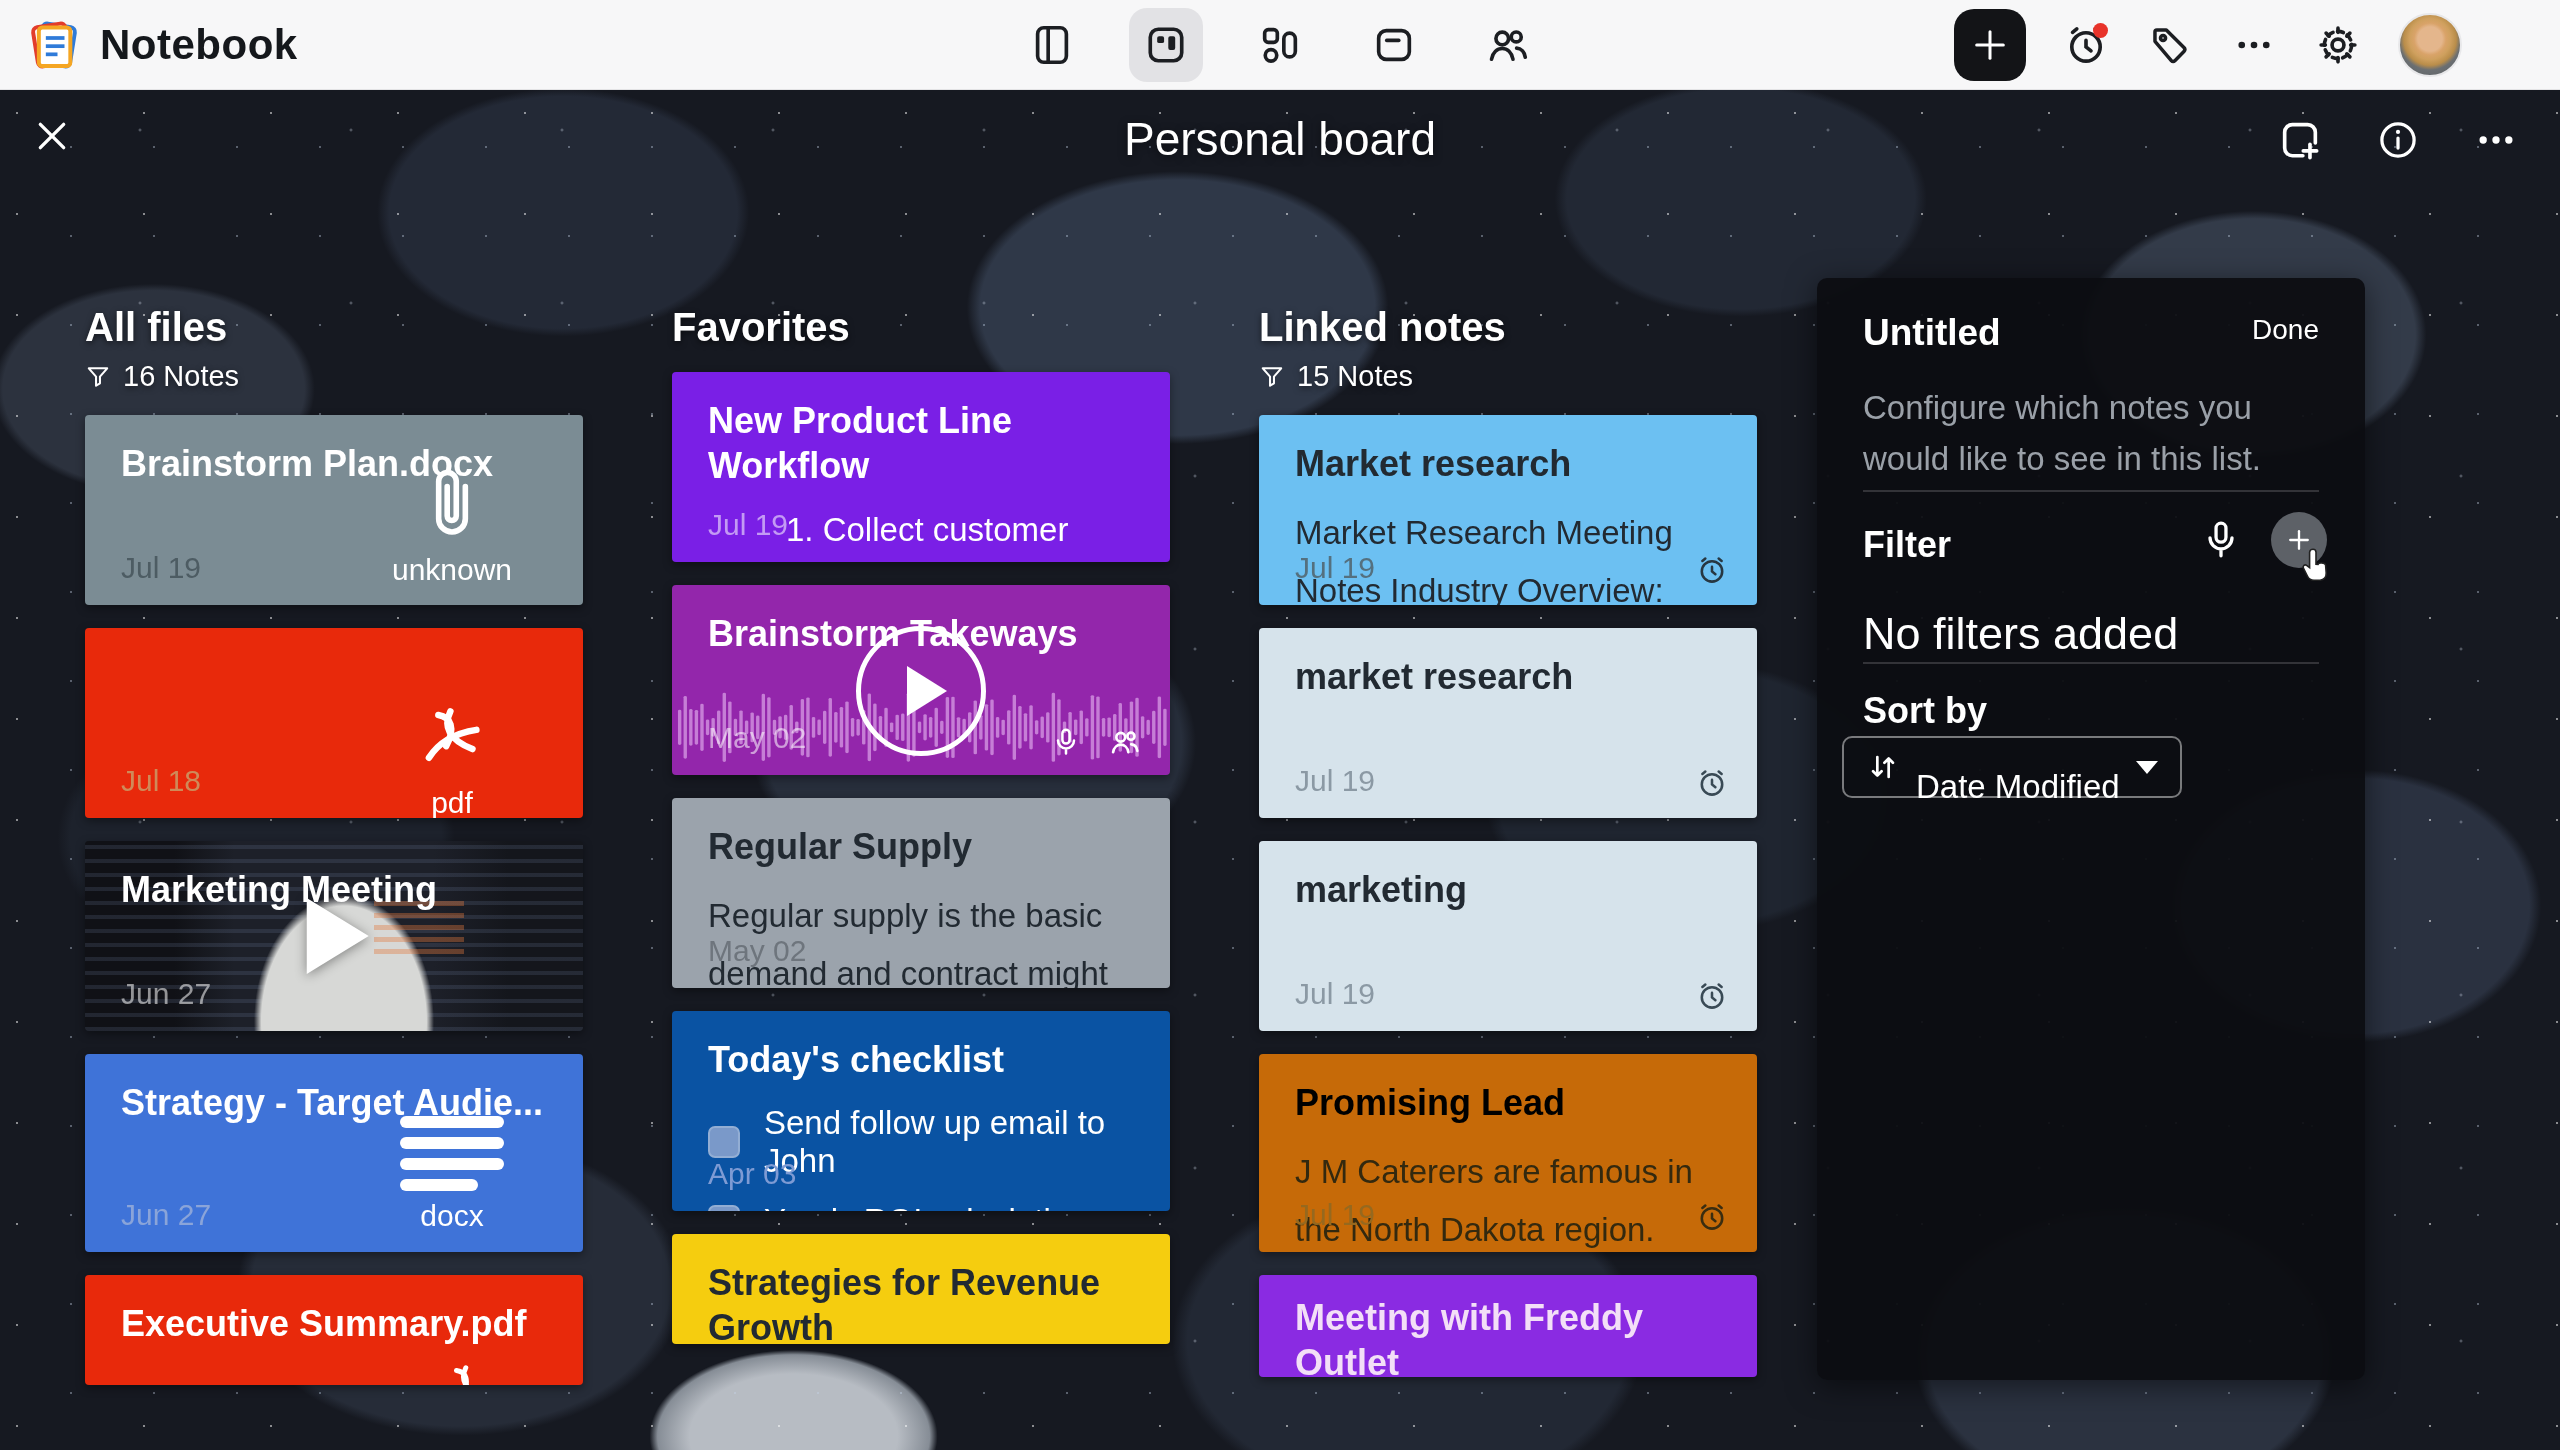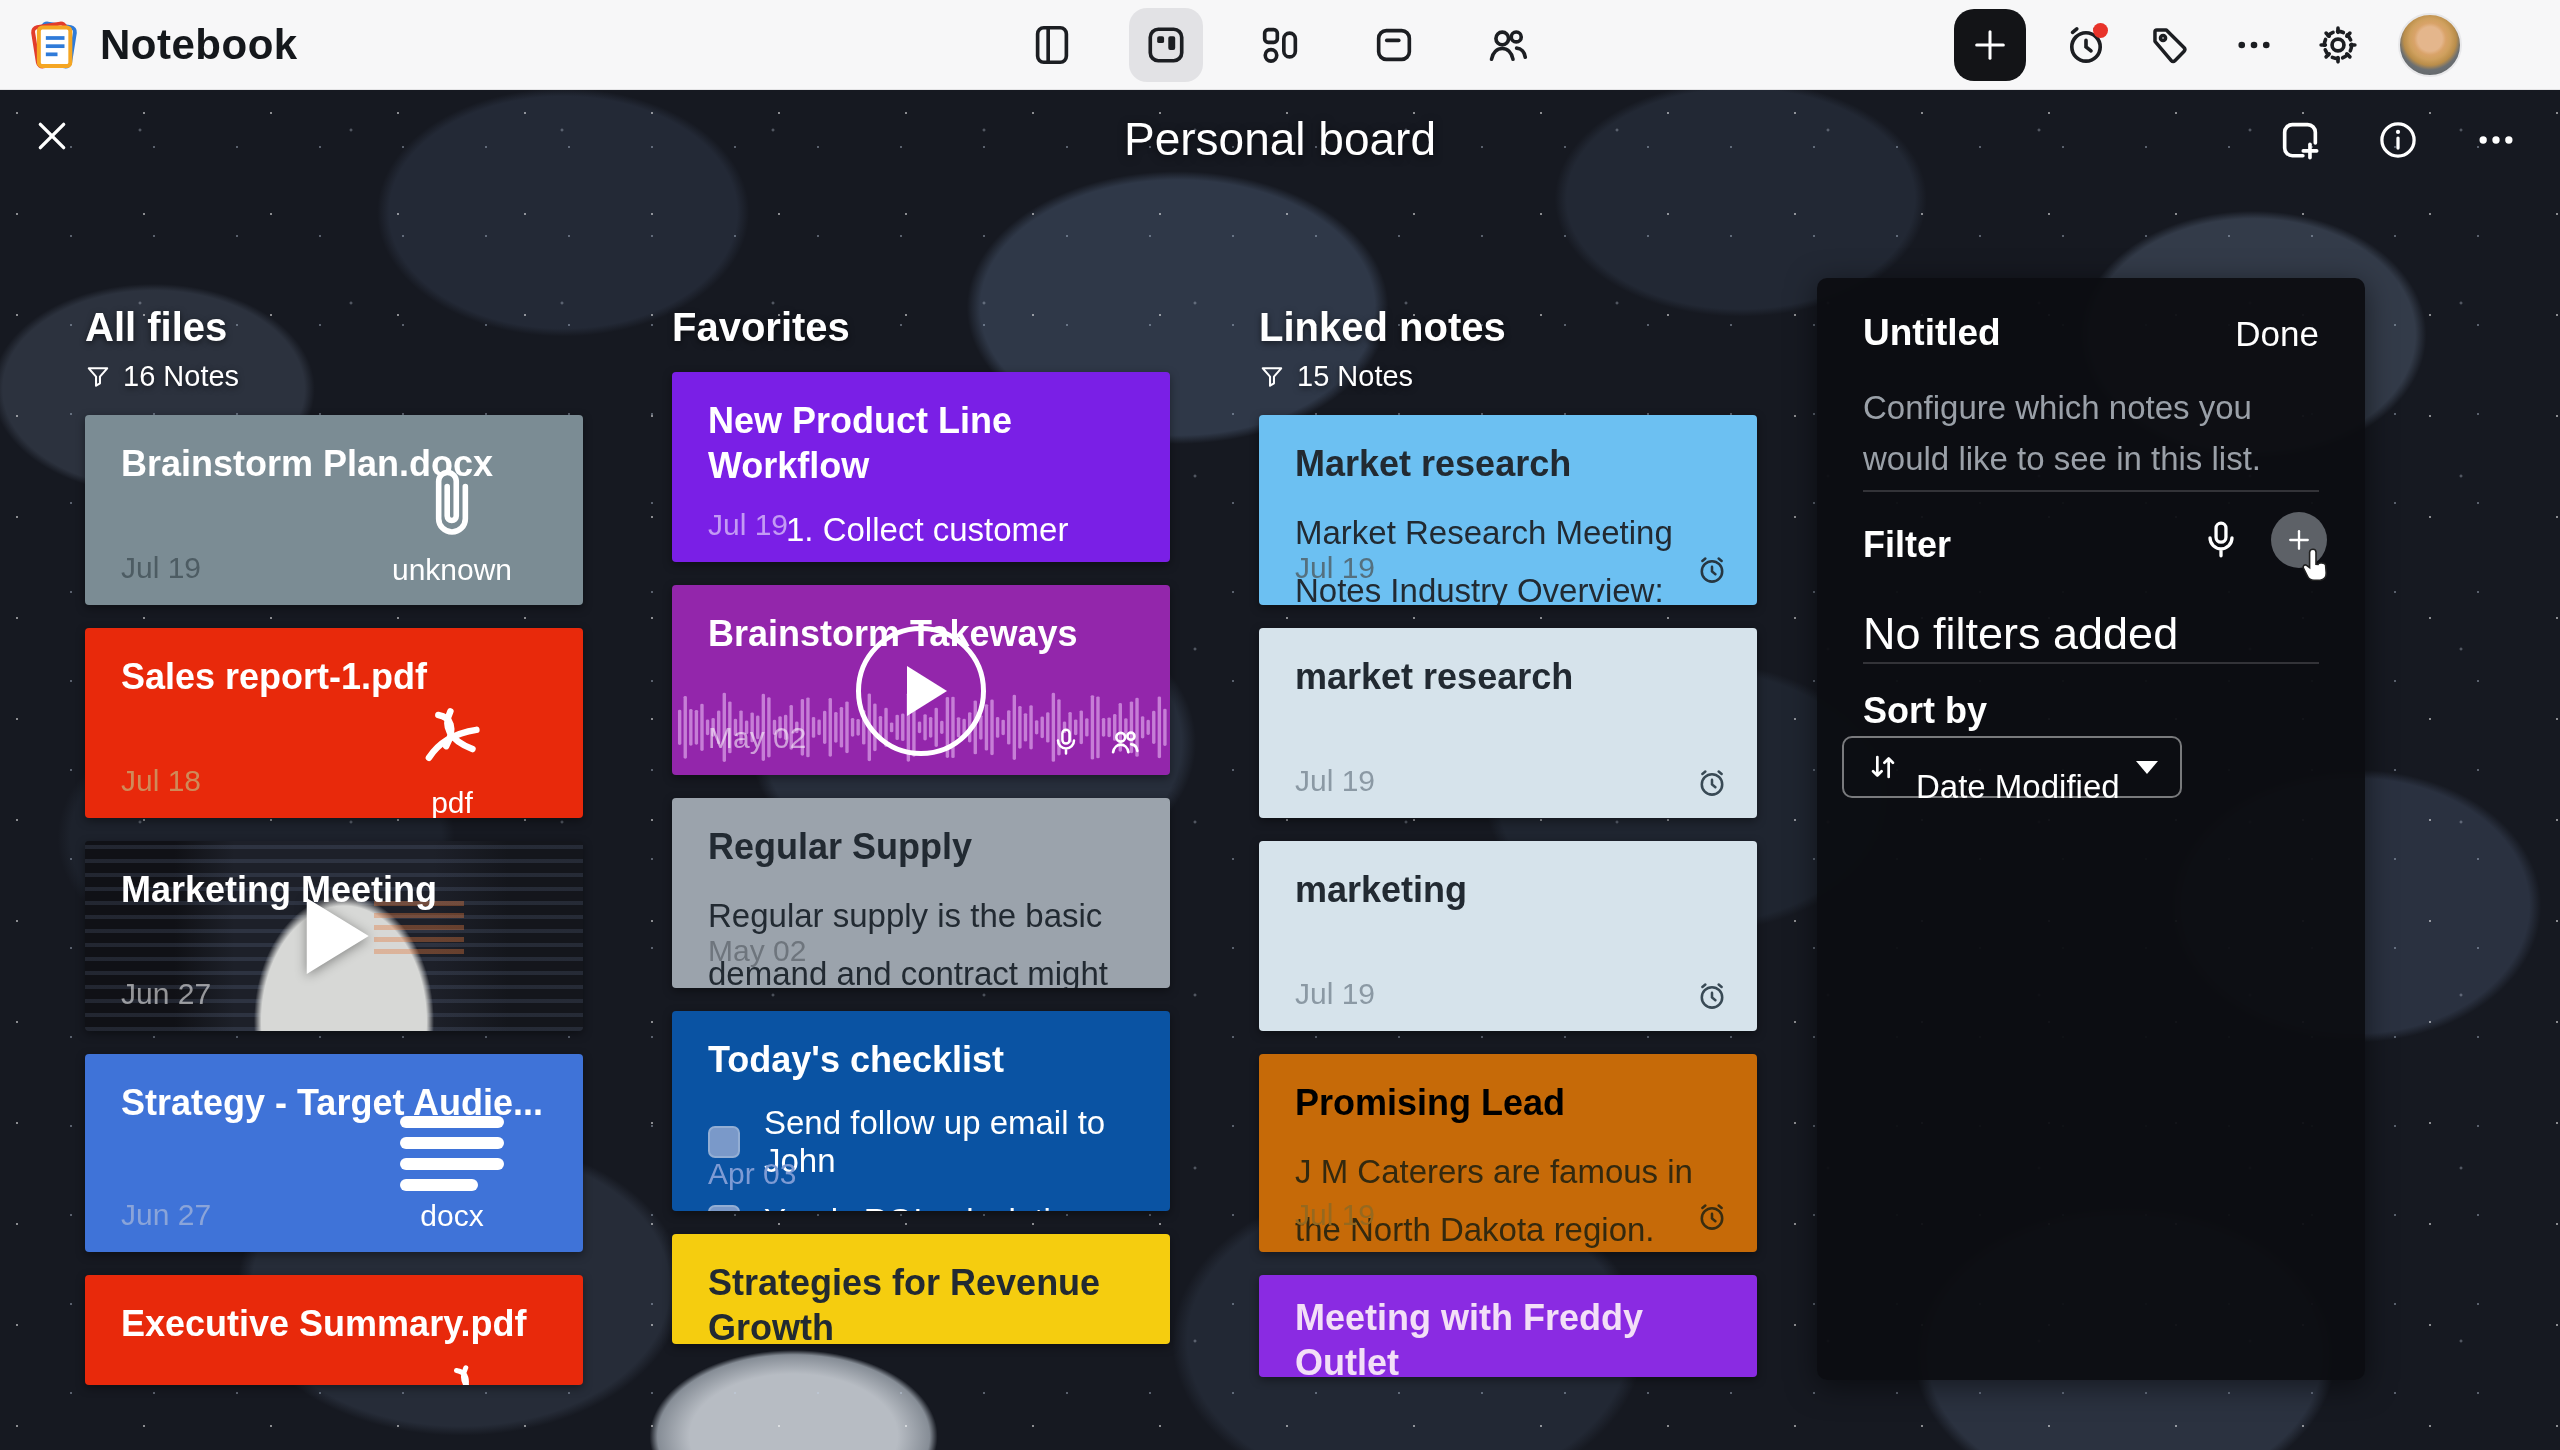--- a/index.html
+++ b/index.html
@@ -99,21 +99,21 @@
   .check-row{display:flex;align-items:center;gap:24px;margin-top:22px;}
   .checkbox{width:32px;height:32px;border-radius:7px;background:#7a99c9;border:2px solid #93aed4;flex:0 0 auto;}
   .check-label{font-size:33px;color:#fff;}
 
   .list-line{margin-top:16px;font-size:33px;line-height:1.6;padding-left:124px;text-indent:-46px;}
 
   
   .panel{position:absolute;left:1817px;top:188px;width:548px;height:1102px;border-radius:10px;
     background:rgba(12,13,17,.94);box-shadow:0 6px 30px rgba(0,0,0,.5);color:#fff;}
   .p-title{position:absolute;left:46px;top:34px;font-size:37px;font-weight:600;}
-  .p-done{position:absolute;right:46px;top:36px;font-size:35px;font-weight:400;}
+  .p-done{position:absolute;right:46px;top:36px;font-size:28px;font-weight:400;}
   .p-desc{position:absolute;left:46px;right:46px;top:104px;font-size:33px;line-height:1.55;color:#9aa0a8;}
   .p-div{position:absolute;left:46px;right:46px;height:2px;background:rgba(255,255,255,.16);}
   .p-filter{position:absolute;left:46px;top:246px;font-size:36px;font-weight:600;}
   .p-mic{position:absolute;right:122px;top:240px;color:#fff;}
   .p-plus{position:absolute;right:38px;top:234px;width:56px;height:56px;border-radius:50%;background:#5d6167;
     display:flex;align-items:center;justify-content:center;color:#fff;}
   .p-cursor{position:absolute;right:30px;top:268px;z-index:5;}
   .p-nofilters{position:absolute;left:46px;top:330px;font-size:45px;}
   .p-sortlabel{position:absolute;left:46px;top:412px;font-size:36px;font-weight:600;}
   .p-dropdown{position:absolute;left:25px;top:458px;height:62px;min-width:252px;border:2px solid rgba(255,255,255,.45);
@@ -302,21 +302,20 @@
             <svg width="64" height="82" viewBox="0 0 24 30" fill="none" stroke="#fff" stroke-width="2.1" stroke-linecap="round">
               <path d="M17 8.5v12a5 5 0 0 1-10 0v-14a3.3 3.3 0 0 1 6.6 0v13a1.7 1.7 0 0 1-3.4 0v-11"></path>
             </svg>
             </span>
           <span class="blabel">unknown</span>
         </div>
         <div class="date" style="color:#4d5c63">Jul 19</div>
       </div>
 
       <div class="card h190" style="background-color: rgb(232, 41, 11);">
-        <div class="title t-light">Sales report-1.pdf</div>
         <div class="file-badge" style="top:72px">
           <span>
             <svg width="78" height="78" viewBox="0 0 24 24" fill="none" stroke="#fff" stroke-width="2" stroke-linecap="round">
               <path d="M11.5 3.5c-2.2 4.6-.6 8.6 6.8 11.6"></path>
               <path d="M19.5 9.2c-6.6 1-11.7 4-14.6 8.6"></path>
               <path d="M7.8 4.6c3.8.6 5.4 4 2.4 9.6"></path>
             </svg>
             </span>
           <span class="blabel">pdf</span>
         </div>

